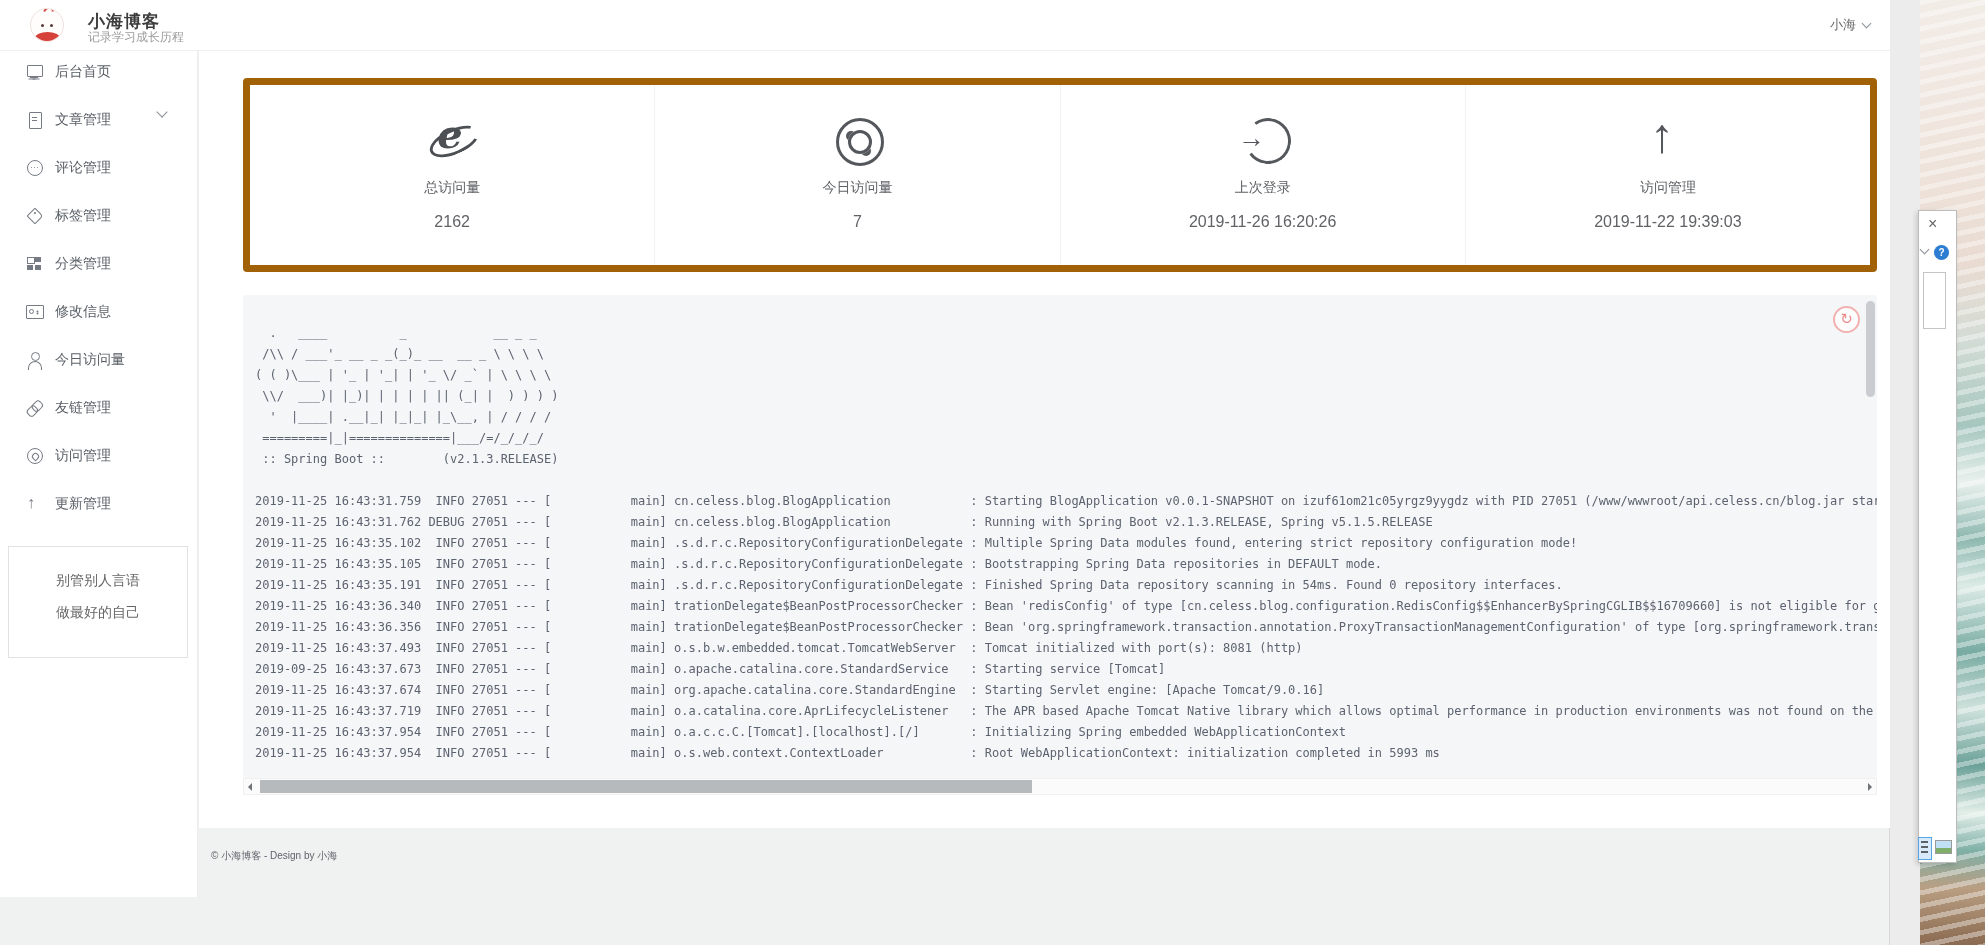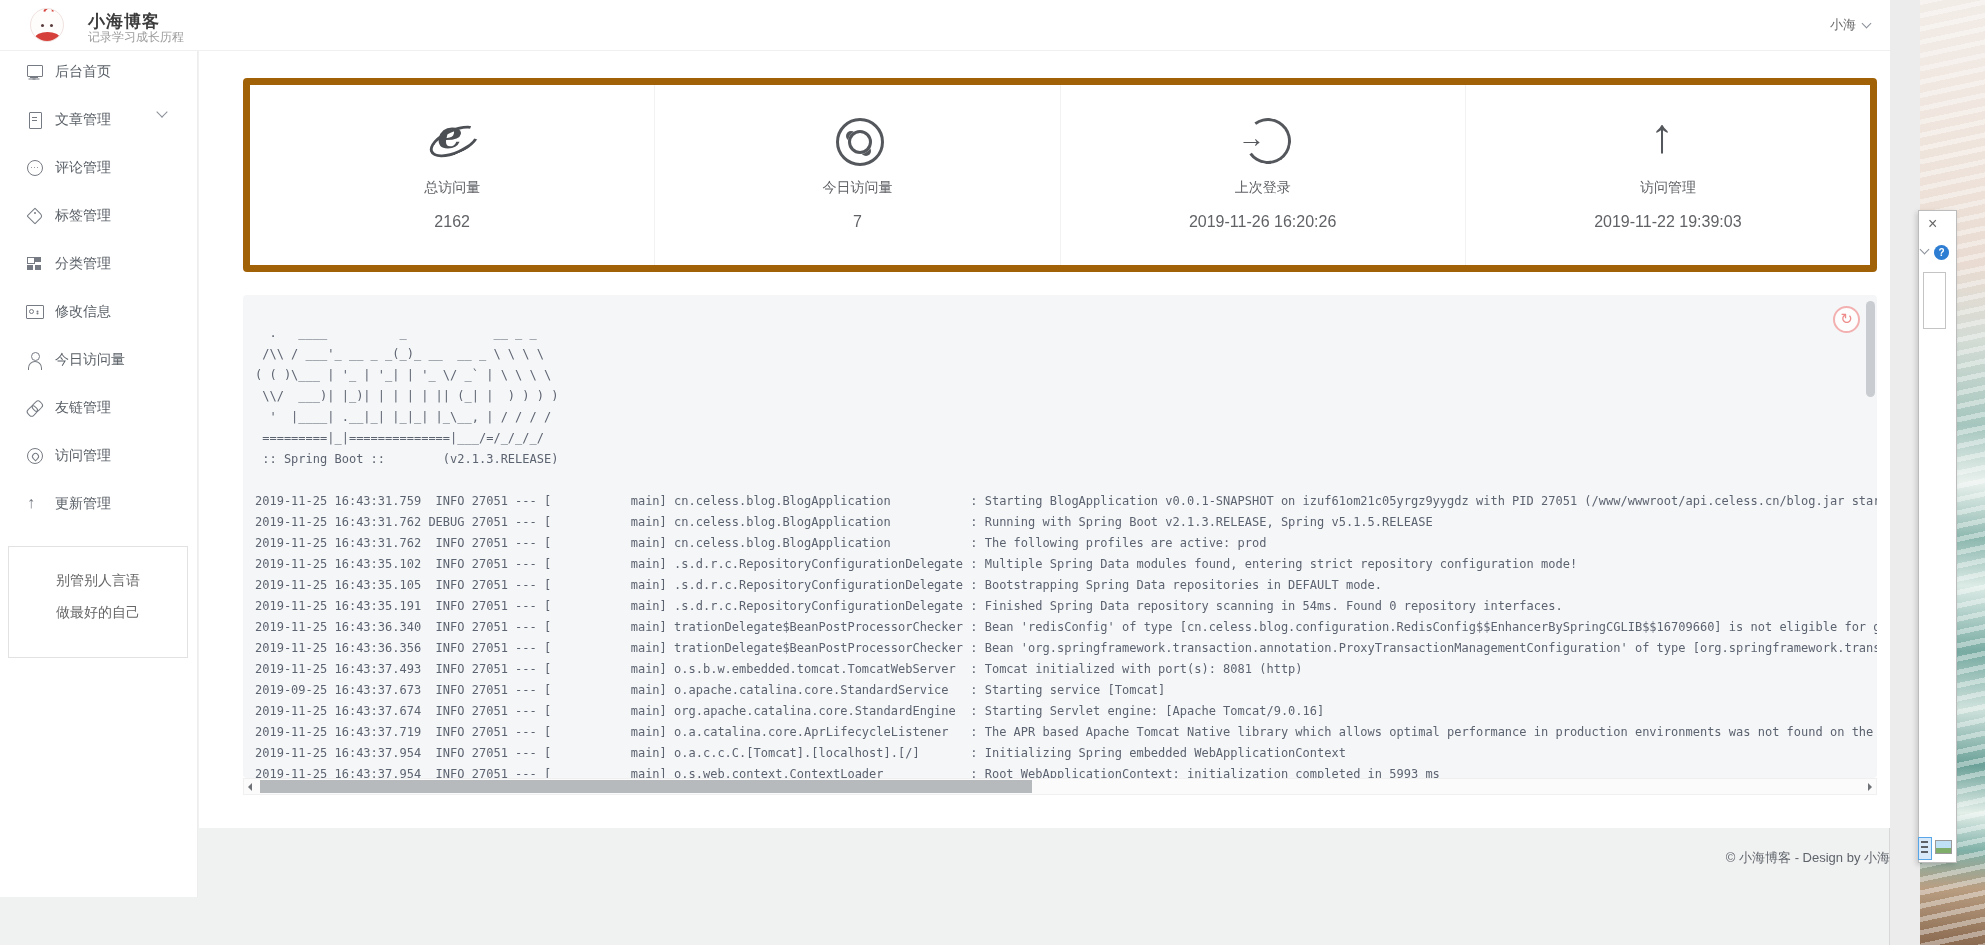--- a/index.html
+++ b/index.html
@@ -109,21 +109,21 @@
 
   
   .hscroll { position:absolute; left:243px; top:778px; width:1634px; height:17px; background:#fbfbfb;
     border:1px solid #f0f0f0; z-index:2; }
   .hs-arrow { position:absolute; top:4px; width:0; height:0; border:4.5px solid transparent; cursor:pointer; }
   .hs-arrow.left { left:4px; border-right-color:#6f7378; border-left:none; }
   .hs-arrow.right { right:4px; border-left-color:#6f7378; border-right:none; }
   .hs-thumb { position:absolute; left:16px; top:1px; width:772px; height:13px; background:#b7babd; cursor:pointer; }
 
   
-  .footer-text { position:absolute; left:199px; top:849px; width:1691px; text-align:right; font-size:13px; color:#5f646b; }
+  .footer-text { position:absolute; left:211px; top:849px; width:1691px; text-align:left; font-size:10px; color:#5f646b; }
 
   
   .right-strip { position:absolute; left:1890px; top:0; width:30px; height:945px; background:#ececec; }
   .popup { position:absolute; left:1918px; top:210px; width:39px; height:653px; background:#fff;
     border:1px solid #bcbcbc; box-shadow:-2px 2px 5px rgba(0,0,0,.15); z-index:5; }
   .popup-close { position:absolute; left:9px; top:5px; font-size:16px; color:#666; cursor:pointer; line-height:16px; }
   .popup-caret { position:absolute; left:2px; top:39px; }
   .popup-help { position:absolute; left:15px; top:34px; width:15px; height:15px; border-radius:50%; background:#2d7dd2;
     color:#fff; font-size:10px; font-weight:bold; text-align:center; line-height:15px; cursor:pointer; }
   .popup-box { position:absolute; left:4px; top:61px; width:23px; height:57px; border:1px solid #c4c4c4; background:#fff; }
@@ -261,21 +261,20 @@
             <div class="cl"> \\/  ___)| |_)| | | | | || (_| |  ) ) ) )</div>
             <div class="cl">  '  |____| .__|_| |_|_| |_\__, | / / / /</div>
             <div class="cl"> =========|_|==============|___/=/_/_/_/</div>
             <div class="cl"> :: Spring Boot ::        (v2.1.3.RELEASE)</div>
             <div class="cl"></div>
           </div>
         <div>
 
         <div class="cl">2019-11-25 16:43:31.759  INFO 27051 --- [           main] cn.celess.blog.BlogApplication           : Starting BlogApplication v0.0.1-SNAPSHOT on izuf61om21c05yrgz9yygdz with PID 27051 (/www/wwwroot/api.celess.cn/blog.jar started by root in /www/wwwroot/api.celess.cn)</div>
             <div class="cl">2019-11-25 16:43:31.762 DEBUG 27051 --- [           main] cn.celess.blog.BlogApplication           : Running with Spring Boot v2.1.3.RELEASE, Spring v5.1.5.RELEASE</div>
-            <div class="cl">2019-11-25 16:43:31.762  INFO 27051 --- [           main] cn.celess.blog.BlogApplication           : The following profiles are active: prod</div>
             <div class="cl">2019-11-25 16:43:35.102  INFO 27051 --- [           main] .s.d.r.c.RepositoryConfigurationDelegate : Multiple Spring Data modules found, entering strict repository configuration mode!</div>
             <div class="cl">2019-11-25 16:43:35.105  INFO 27051 --- [           main] .s.d.r.c.RepositoryConfigurationDelegate : Bootstrapping Spring Data repositories in DEFAULT mode.</div>
             <div class="cl">2019-11-25 16:43:35.191  INFO 27051 --- [           main] .s.d.r.c.RepositoryConfigurationDelegate : Finished Spring Data repository scanning in 54ms. Found 0 repository interfaces.</div>
             <div class="cl">2019-11-25 16:43:36.340  INFO 27051 --- [           main] trationDelegate$BeanPostProcessorChecker : Bean 'redisConfig' of type [cn.celess.blog.configuration.RedisConfig$$EnhancerBySpringCGLIB$$16709660] is not eligible for getting processed by all BeanPostProcessors</div>
             <div class="cl">2019-11-25 16:43:36.356  INFO 27051 --- [           main] trationDelegate$BeanPostProcessorChecker : Bean 'org.springframework.transaction.annotation.ProxyTransactionManagementConfiguration' of type [org.springframework.transaction.annotation.ProxyTransactionManagementConfiguration$$EnhancerBySpringCGLIB$$]</div>
             <div class="cl">2019-11-25 16:43:37.493  INFO 27051 --- [           main] o.s.b.w.embedded.tomcat.TomcatWebServer  : Tomcat initialized with port(s): 8081 (http)</div>
             <div class="cl">2019-09-25 16:43:37.673  INFO 27051 --- [           main] o.apache.catalina.core.StandardService   : Starting service [Tomcat]</div>
             <div class="cl">2019-11-25 16:43:37.674  INFO 27051 --- [           main] org.apache.catalina.core.StandardEngine  : Starting Servlet engine: [Apache Tomcat/9.0.16]</div>
             <div class="cl">2019-11-25 16:43:37.719  INFO 27051 --- [           main] o.a.catalina.core.AprLifecycleListener   : The APR based Apache Tomcat Native library which allows optimal performance in production environments was not found on the java.library.path</div>
             <div class="cl">2019-11-25 16:43:37.954  INFO 27051 --- [           main] o.a.c.c.C.[Tomcat].[localhost].[/]       : Initializing Spring embedded WebApplicationContext</div>

